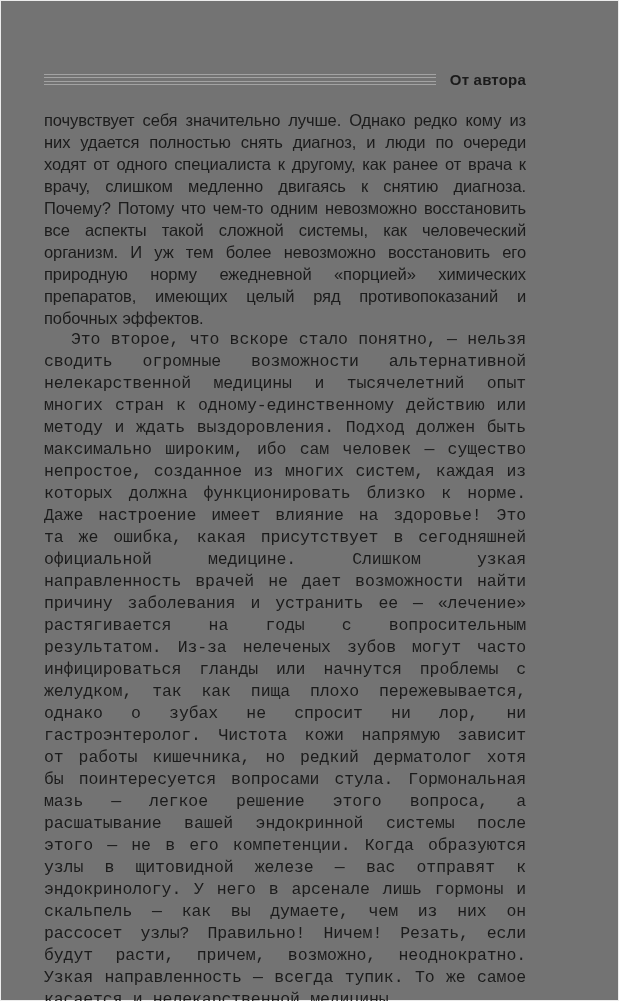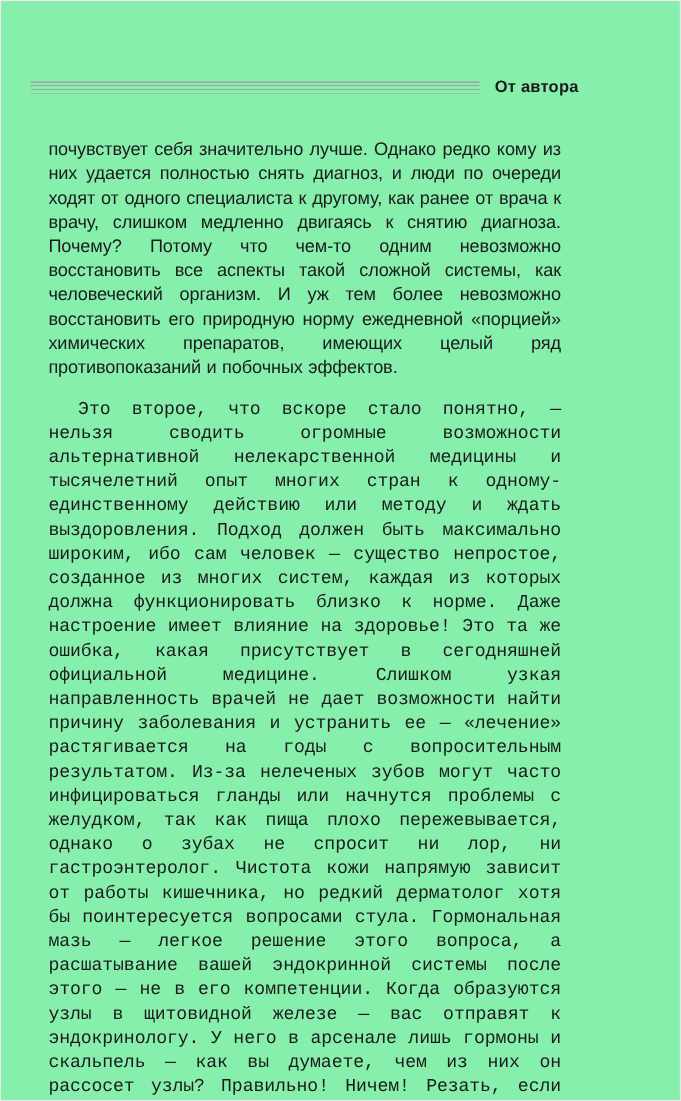--- a/index.html
+++ b/index.html
@@ -5,23 +5,23 @@
   html, body {
     margin: 0;
     padding: 0;
     background: #ffffff;
   }
   .page {
     position: relative;
     width: 619px;
     height: 1001px;
     box-sizing: border-box;
-    background: #86efac;
+    background: #737373;
     border: 1px solid #ececec;
-    padding: 70px 92px 54px 27px;
+    padding: 70px 92px 54px 43px;
     display: flex;
     flex-direction: column;
     font-family: "Liberation Sans", sans-serif;
     color: #1b1b1b;
   }
   .page-header {
     display: flex;
     align-items: center;
     gap: 14px;
     margin-bottom: 21px;
@@ -40,21 +40,21 @@
   .header-title {
     font-size: 15px;
     font-weight: bold;
     letter-spacing: 0.2px;
     white-space: nowrap;
   }
   .body-text {
     flex: 0 0 auto;
   }
   .body-text p {
-    margin: 16px;
+    margin: 0;
     text-align: justify;
     font-size: 16.5px;
     line-height: 22px;
     letter-spacing: -0.1px;
     word-spacing: 0.5px;
     hyphens: auto;
   }
   .body-text p + p {
     text-indent: 27px;
     font-family: Liberation Mono, monospace;

